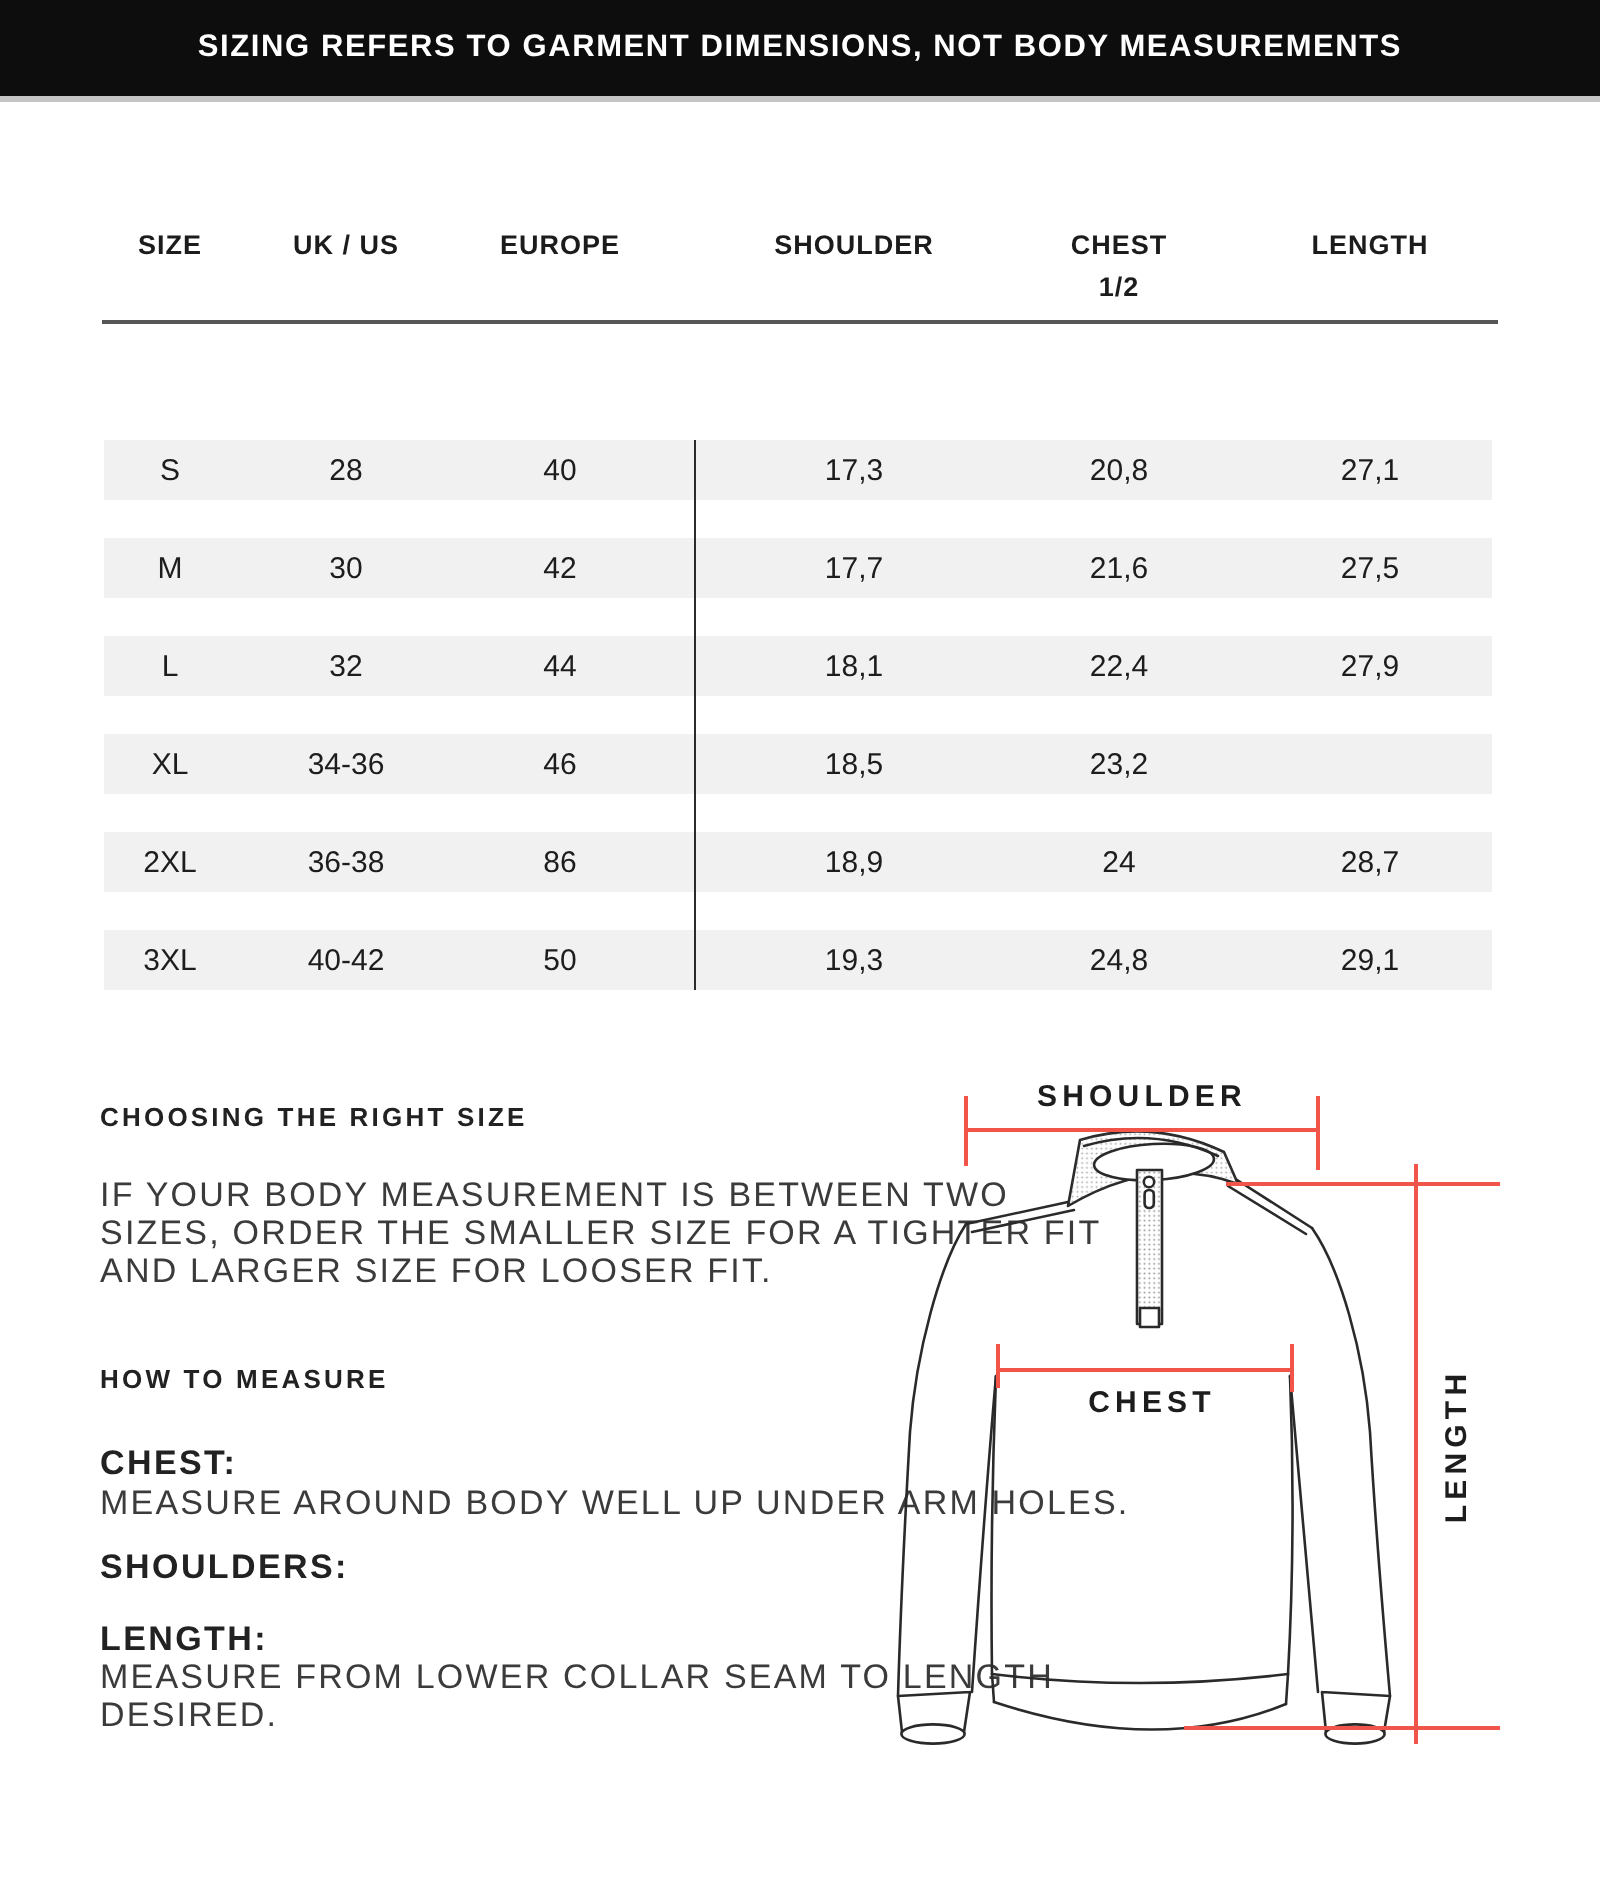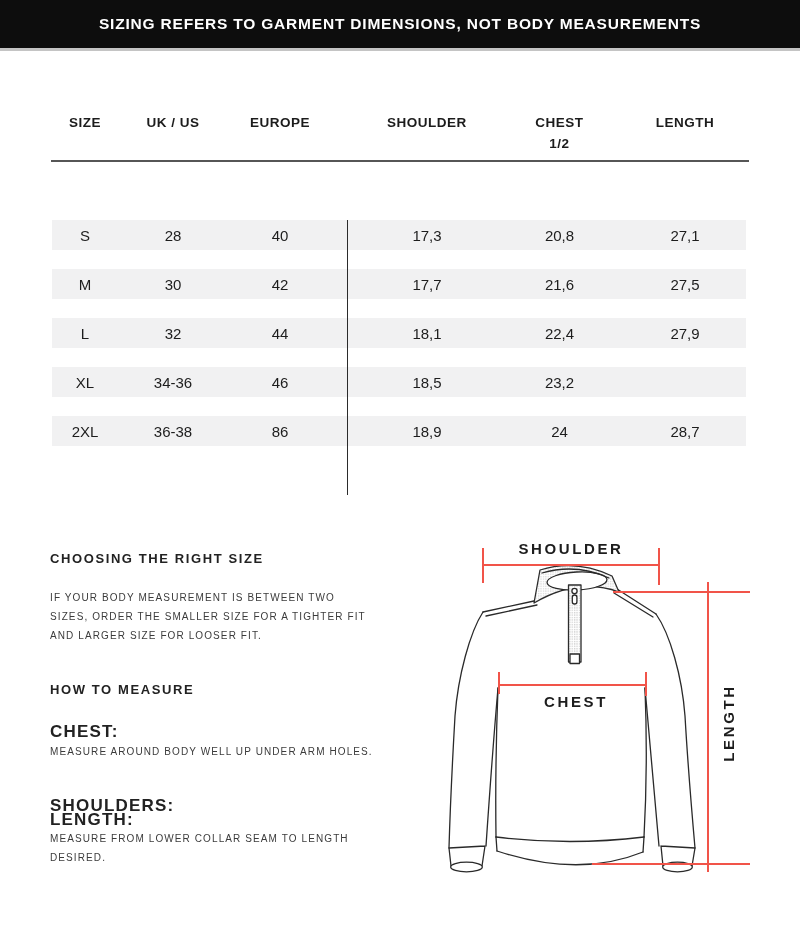--- a/index.html
+++ b/index.html
@@ -20,21 +20,21 @@
   .rule { position:absolute; left:51px; top:160px; width:698px; height:2px; background:#565656; }
   .tbody { position:absolute; left:52px; top:220px; width:694px; }
   .trow { height:30px; margin-bottom:19px; background:var(--stripe); }
   .td { display:flex; align-items:center; justify-content:center; font-size:15px; color:#1d1d1d; }
   .c-europe { padding-right:15px; }
   .c-length { padding-left:12px; }
   .col-divider { position:absolute; left:347px; top:220px; width:1px; height:275px; background:#2b2b2b; }
 
   
   .sec-h { position:absolute; left:50px; font-weight:bold; font-size:13px; letter-spacing:1.6px; color:#222; }
-  .body-txt { position:absolute; left:50px; font-size:10px; letter-spacing:1.1px; line-height:19px;
+  .body-txt { position:absolute; left:50px; font-size:17px; letter-spacing:1.1px; line-height:19px;
               color:#3b3b3b; white-space:pre-line; }
   .m-label { position:absolute; left:50px; font-weight:bold; font-size:17px; letter-spacing:1.2px; color:#222; }
 
   
   .diagram-label { position:absolute; font-weight:bold; font-size:15px; letter-spacing:2.6px;
                    color:#1d1d1d; text-align:center; }
   .redline { position:absolute; background:var(--accent); }
   #len-label { width:90px; height:16px; transform:rotate(-90deg); }
 </style>
 </head>
@@ -95,32 +95,40 @@
 
     <div class="trow grid">
       <div class="td">2XL</div>
       <div class="td">36-38</div>
       <div class="td c-europe">86</div>
       <div class="td">18,9</div>
       <div class="td">24</div>
       <div class="td c-length">28,7</div>
     </div>
 
+    <div class="trow grid">
+      <div class="td">3XL</div>
+      <div class="td">40-42</div>
+      <div class="td c-europe">50</div>
+      <div class="td">19,3</div>
+      <div class="td">24,8</div>
+      <div class="td c-length">29,1</div>
+    </div>
   </div>
   <div class="col-divider"></div>
 
   <h3 class="sec-h" style="top:551px;">CHOOSING THE RIGHT SIZE</h3>
   <p class="body-txt" style="top:588px;">IF YOUR BODY MEASUREMENT IS BETWEEN TWO
 SIZES, ORDER THE SMALLER SIZE FOR A TIGHTER FIT
 AND LARGER SIZE FOR LOOSER FIT.</p>
 
   <h3 class="sec-h" style="top:682px;">HOW TO MEASURE</h3>
   <div class="m-label" style="top:722px;">CHEST:</div>
   <p class="body-txt" style="top:742px;">MEASURE AROUND BODY WELL UP UNDER ARM HOLES.</p>
-  <div class="m-label" style="top:796px;">SHOULDERS:</div>
+  <div class="m-label" style="top:774px;">SHOULDERS:</div>
   <div class="m-label" style="top:810px;">LENGTH:</div>
   <p class="body-txt" style="top:829px;">MEASURE FROM LOWER COLLAR SEAM TO LENGTH
 DESIRED.</p>
 
   <svg style="position:absolute;left:430px;top:540px;" width="340" height="350" viewBox="0 0 340 350">
     <defs>
       <pattern id="stip" width="2.4" height="2.4" patternUnits="userSpaceOnUse">
         <circle cx="0.7" cy="0.7" r="0.5" fill="#6a6a6a"></circle>
       </pattern>
     </defs>

